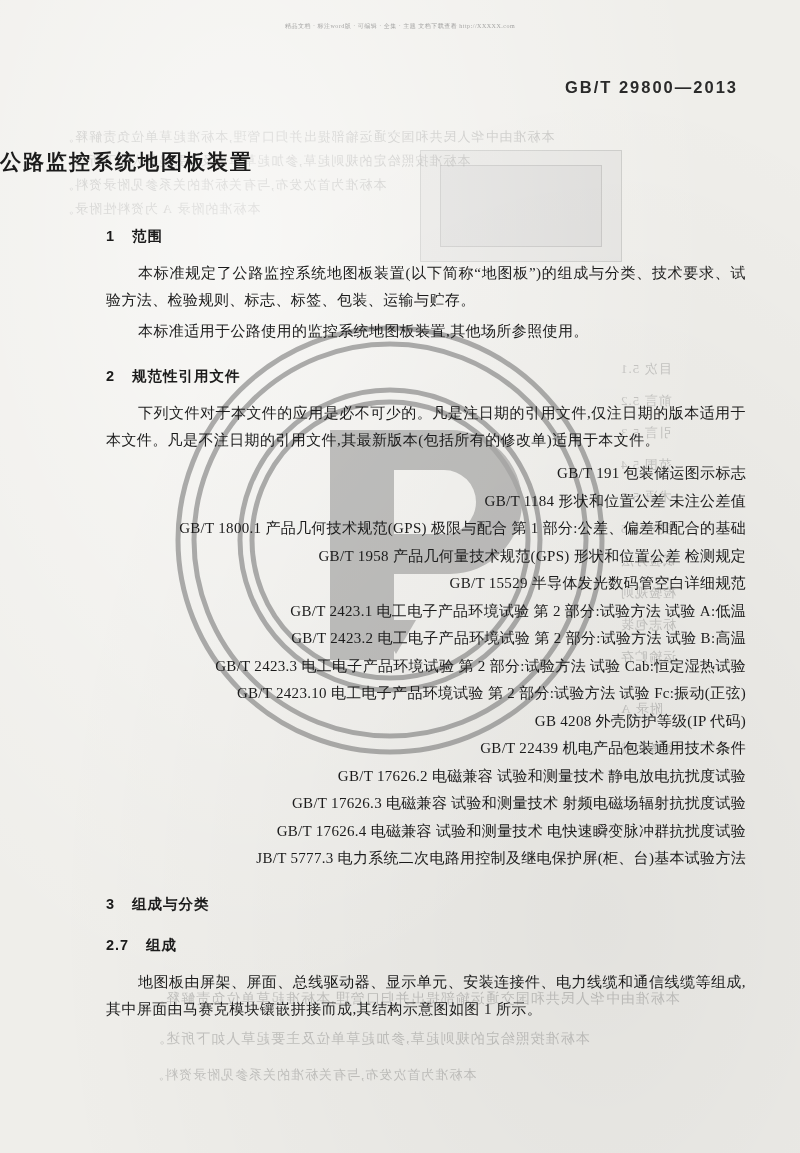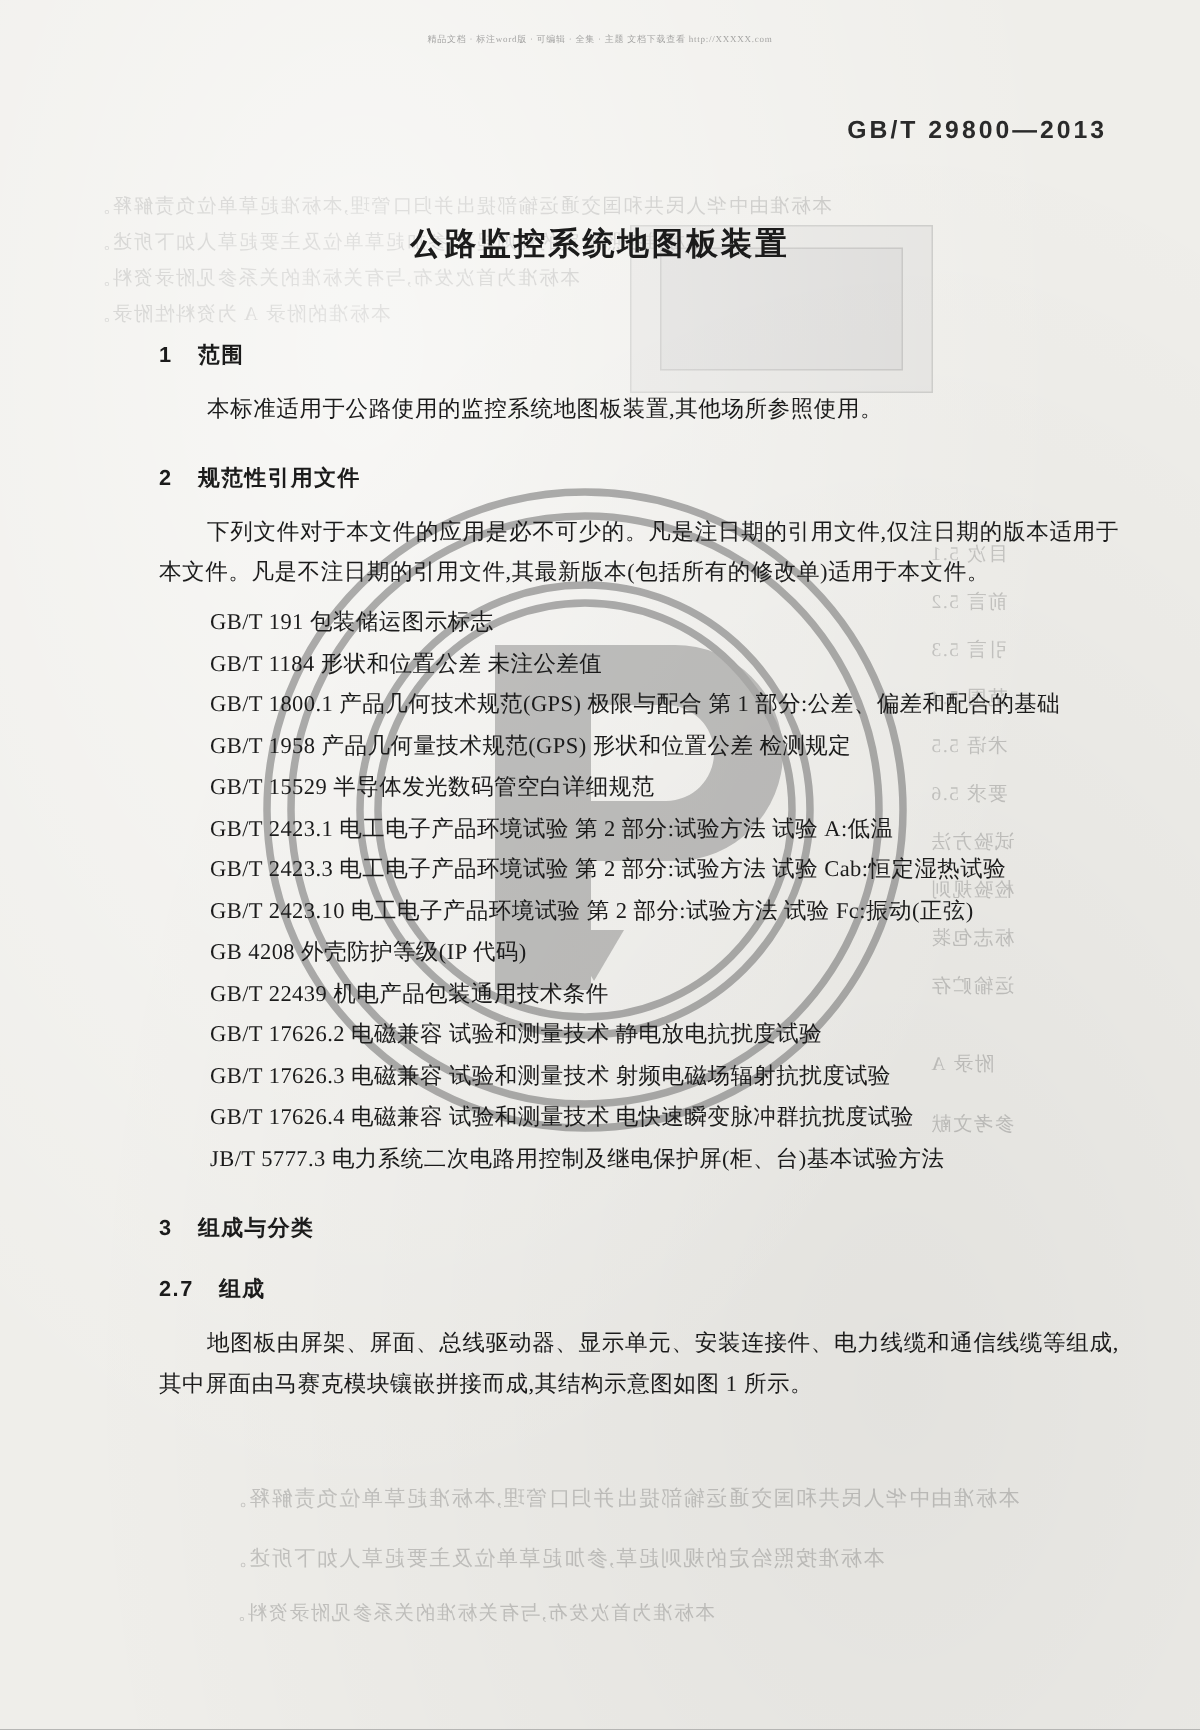--- a/index.html
+++ b/index.html
@@ -69,21 +69,21 @@
     letter-spacing: 2px;
     font-family: "Liberation Sans", sans-serif;
     font-weight: bold;
     color: #2a2a2a;
   }
   .doc-title {
     position: absolute;
     top: 148px;
     left: 0;
     width: 100%;
-    text-align: center;
+    text-align: left;
     font-size: 21px;
     font-weight: bold;
     letter-spacing: 2px;
     font-family: "Liberation Sans", sans-serif;
   }
   .body-area {
     position: absolute;
     top: 205px;
     left: 82px;
     width: 640px;
@@ -109,20 +109,21 @@
     list-style: none;
     margin: 6px 0 0 0;
     padding: 0;
   }
   ul.refs li {
     font-size: 15px;
     line-height: 27.5px;
     padding-left: 34px;
     letter-spacing: .3px;
     white-space: nowrap;
+    text-align: right;
   }
   
   .stamp {
     position: absolute;
     z-index: 4;
     left: 170px;
     top: 320px;
     width: 440px;
     height: 440px;
     pointer-events: none;
@@ -174,33 +175,35 @@
     <div class="microprint mp-top">精品文档 · 标注word版 · 可编辑 · 全集 · 主题 文档下载查看 http://XXXXX.com</div>
 
     <div class="std-no">GB/T 29800—2013</div>
     <div class="doc-title">公路监控系统地图板装置</div>
 
     <div class="body-area">
 
       <h2 class="sec">
         <span class="num">1</span><span>范围</span>
       </h2>
+      <p class="para">本标准规定了公路监控系统地图板装置(以下简称“地图板”)的组成与分类、技术要求、试验方法、检验规则、标志、标签、包装、运输与贮存。</p>
       <p class="para">本标准适用于公路使用的监控系统地图板装置,其他场所参照使用。</p>
 
       <h2 class="sec">
         <span class="num">2</span><span>规范性引用文件</span>
       </h2>
       <p class="para">下列文件对于本文件的应用是必不可少的。凡是注日期的引用文件,仅注日期的版本适用于本文件。凡是不注日期的引用文件,其最新版本(包括所有的修改单)适用于本文件。</p>
       <ul class="refs">
         <li>GB/T 191   包装储运图示标志</li>
         <li>GB/T 1184   形状和位置公差   未注公差值</li>
         <li>GB/T 1800.1   产品几何技术规范(GPS)  极限与配合   第 1 部分:公差、偏差和配合的基础</li>
         <li>GB/T 1958   产品几何量技术规范(GPS)   形状和位置公差   检测规定</li>
         <li>GB/T 15529   半导体发光数码管空白详细规范</li>
         <li>GB/T 2423.1   电工电子产品环境试验   第 2 部分:试验方法   试验 A:低温</li>
+        <li>GB/T 2423.2   电工电子产品环境试验   第 2 部分:试验方法   试验 B:高温</li>
         <li>GB/T 2423.3   电工电子产品环境试验   第 2 部分:试验方法   试验 Cab:恒定湿热试验</li>
         <li>GB/T 2423.10   电工电子产品环境试验   第 2 部分:试验方法   试验 Fc:振动(正弦)</li>
         <li>GB 4208   外壳防护等级(IP 代码)</li>
         <li>GB/T 22439   机电产品包装通用技术条件</li>
         <li>GB/T 17626.2   电磁兼容   试验和测量技术   静电放电抗扰度试验</li>
         <li>GB/T 17626.3   电磁兼容   试验和测量技术   射频电磁场辐射抗扰度试验</li>
         <li>GB/T 17626.4   电磁兼容   试验和测量技术   电快速瞬变脉冲群抗扰度试验</li>
         <li>JB/T 5777.3   电力系统二次电路用控制及继电保护屏(柜、台)基本试验方法</li>
       </ul>
 

